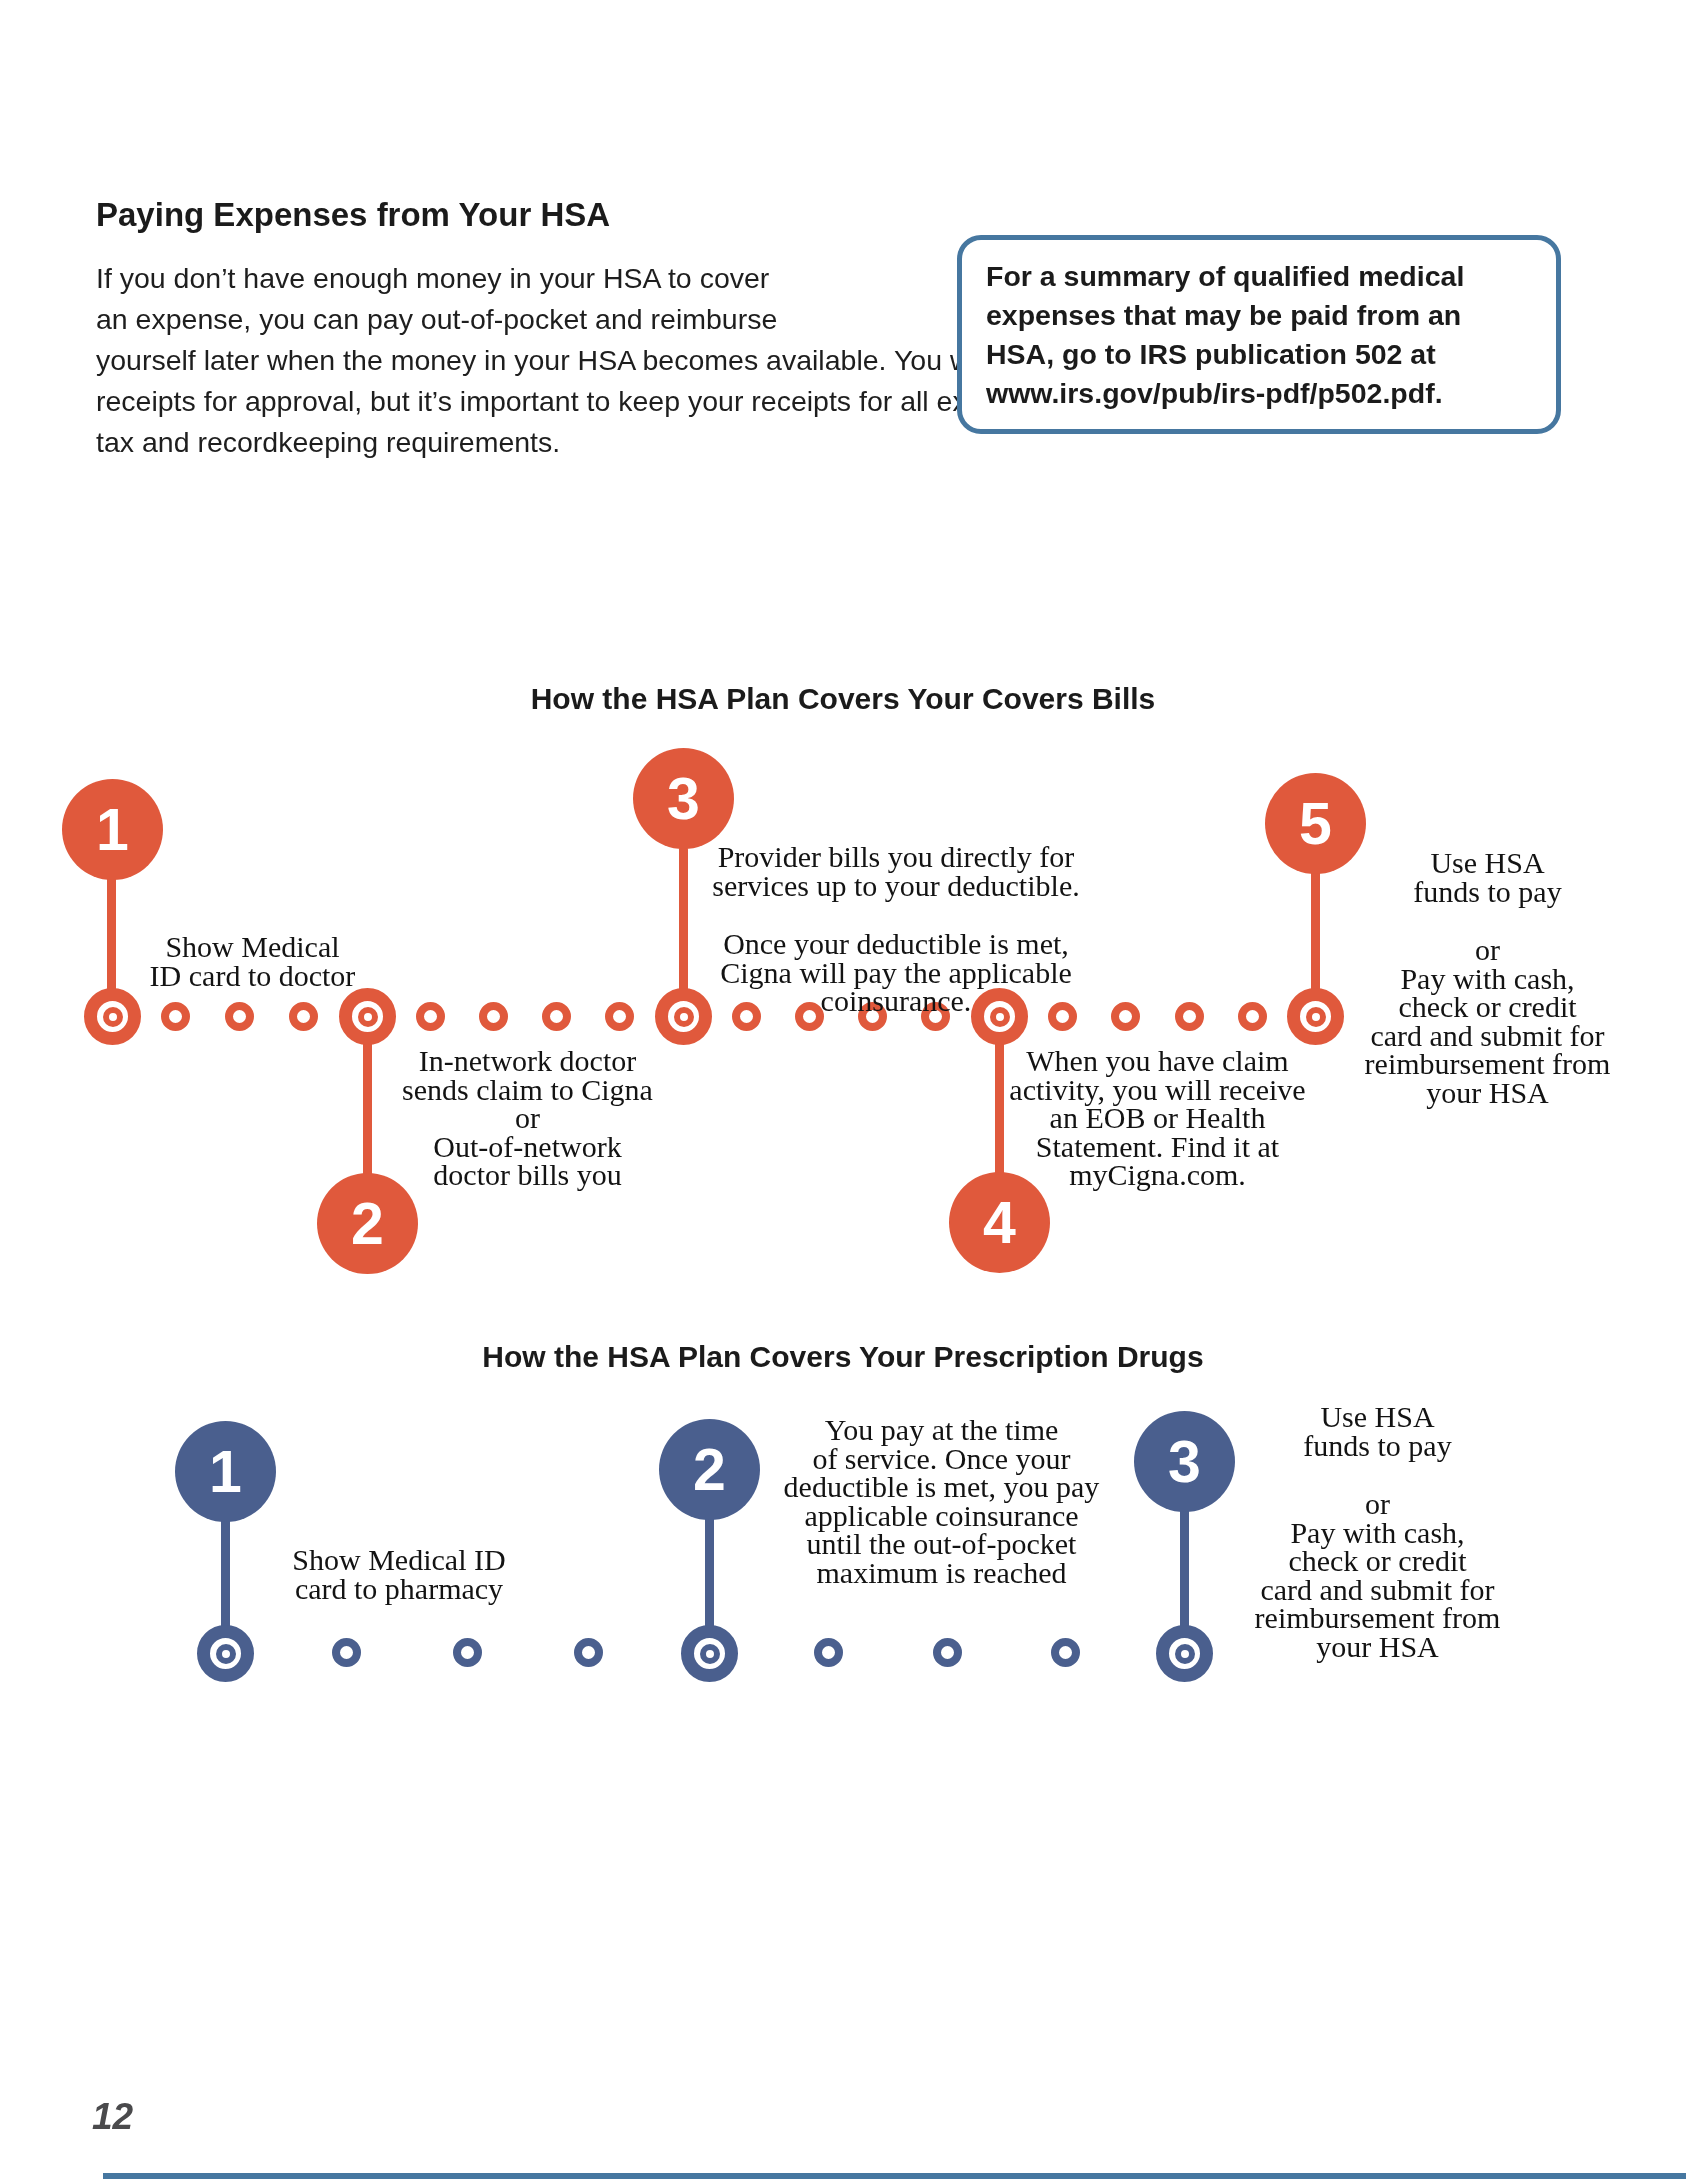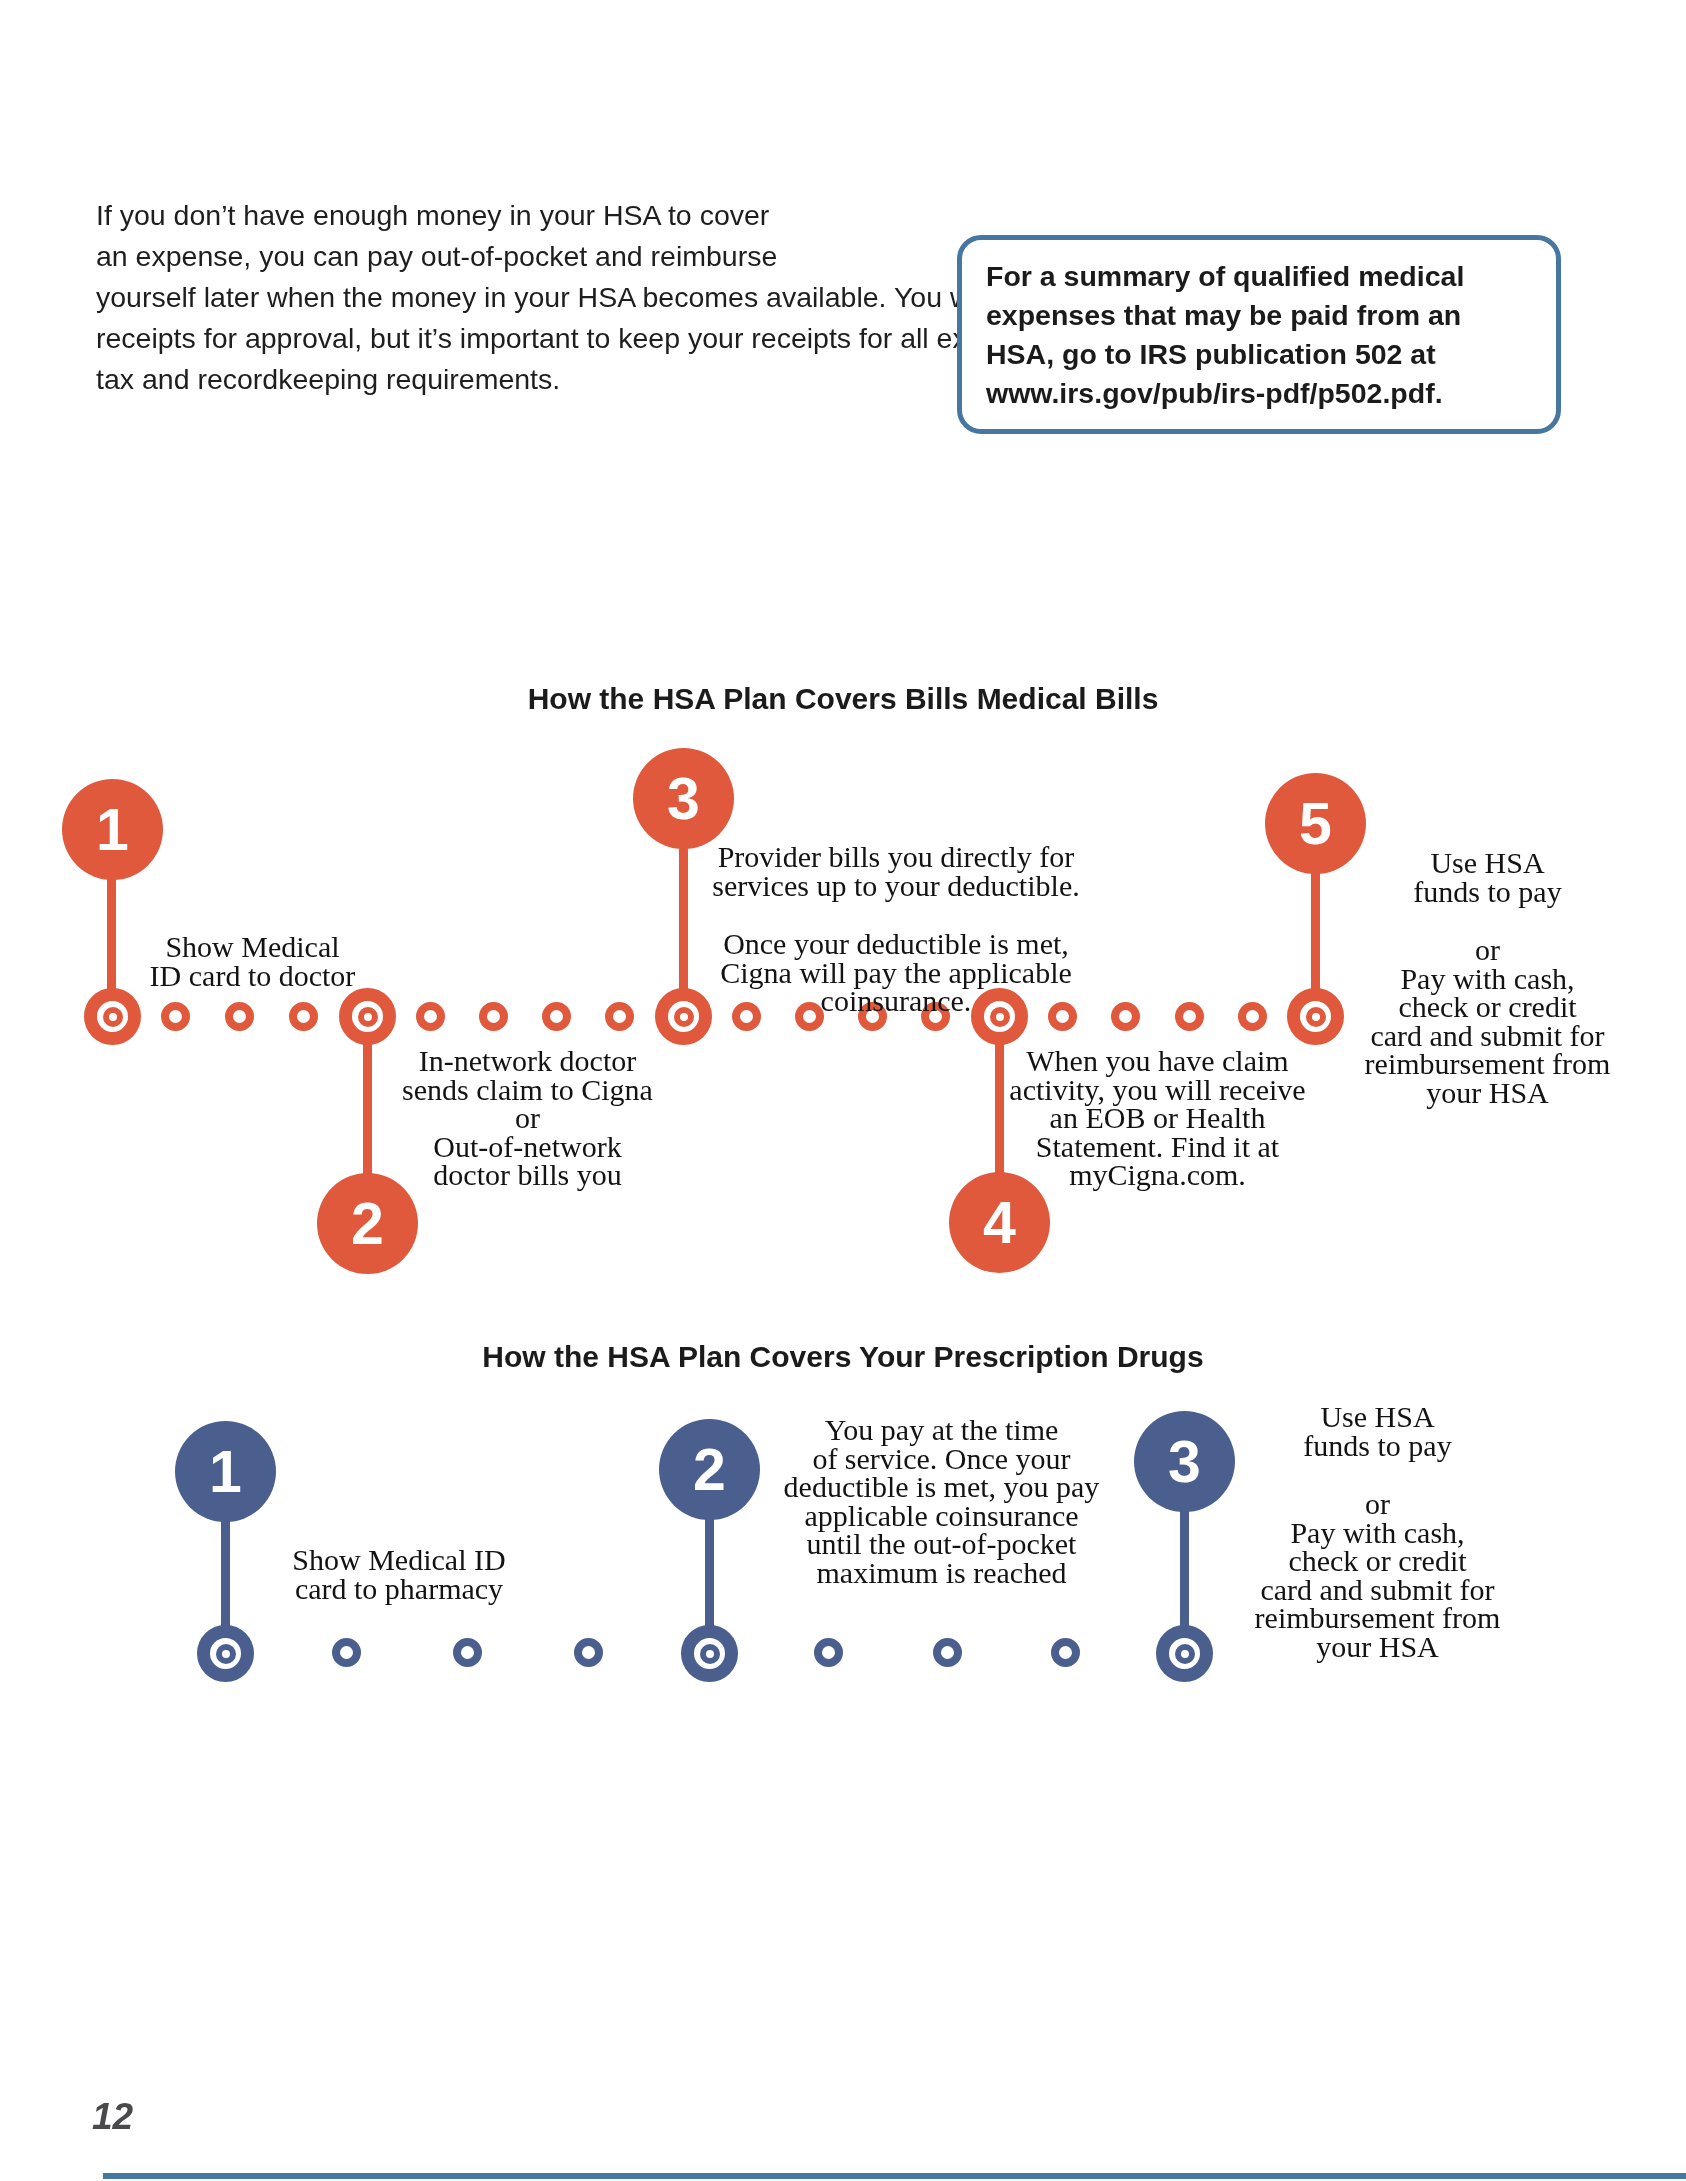--- a/index.html
+++ b/index.html
@@ -49,28 +49,29 @@
   .footer-brand { position:absolute; left:0; width:100%; top:2110px; text-align:center;
     font-size:40px; font-weight:bold; color:#57575a; }
   .footer-rule { position:absolute; left:103px; top:2173px; width:1583px; height:5.5px; background:var(--steel); }
 </style>
 </head>
 <body>
 
 <div class="page">
 
   <div class="content">
+    <h1>Paying Expenses from Your HSA</h1>
     <p class="body-para">If you don’t have enough money in your HSA to cover<br>an expense, you can pay out-of-pocket and reimburse<br>yourself later when the money in your HSA becomes available. You won’t need to submit any<br>receipts for approval, but it’s important to keep your receipts for all expenses paid from your HSA for<br>tax and recordkeeping requirements.</p>
   </div>
 
   <aside class="callout">
     <p>For a summary of qualified medical<br>expenses that may be paid from an<br>HSA, go to IRS publication 502 at<br>www.irs.gov/pub/irs-pdf/p502.pdf.</p>
   </aside>
 
-  <h2 class="sect-title" style="top:681px">How the HSA Plan Covers Bills Medical Bills</h2>
+  <h2 class="sect-title" style="top:681px">How the HSA Plan Covers Your Covers Bills</h2>
 
   <div class="connector orange-c" style="left:107px; top:872px;  height:147px"></div>
   <div class="connector orange-c" style="left:363px; top:1017px; height:184px"></div>
   <div class="connector orange-c" style="left:679px; top:845px;  height:174px"></div>
   <div class="connector orange-c" style="left:995px;top:1017px; height:184px"></div>
   <div class="connector orange-c" style="left:1311px;top:868px;  height:152px"></div>
 
   <div class="track orange">
       <span class="target" style="left: 84px; top: 988px;">
         <span class="target-inner"></span>

